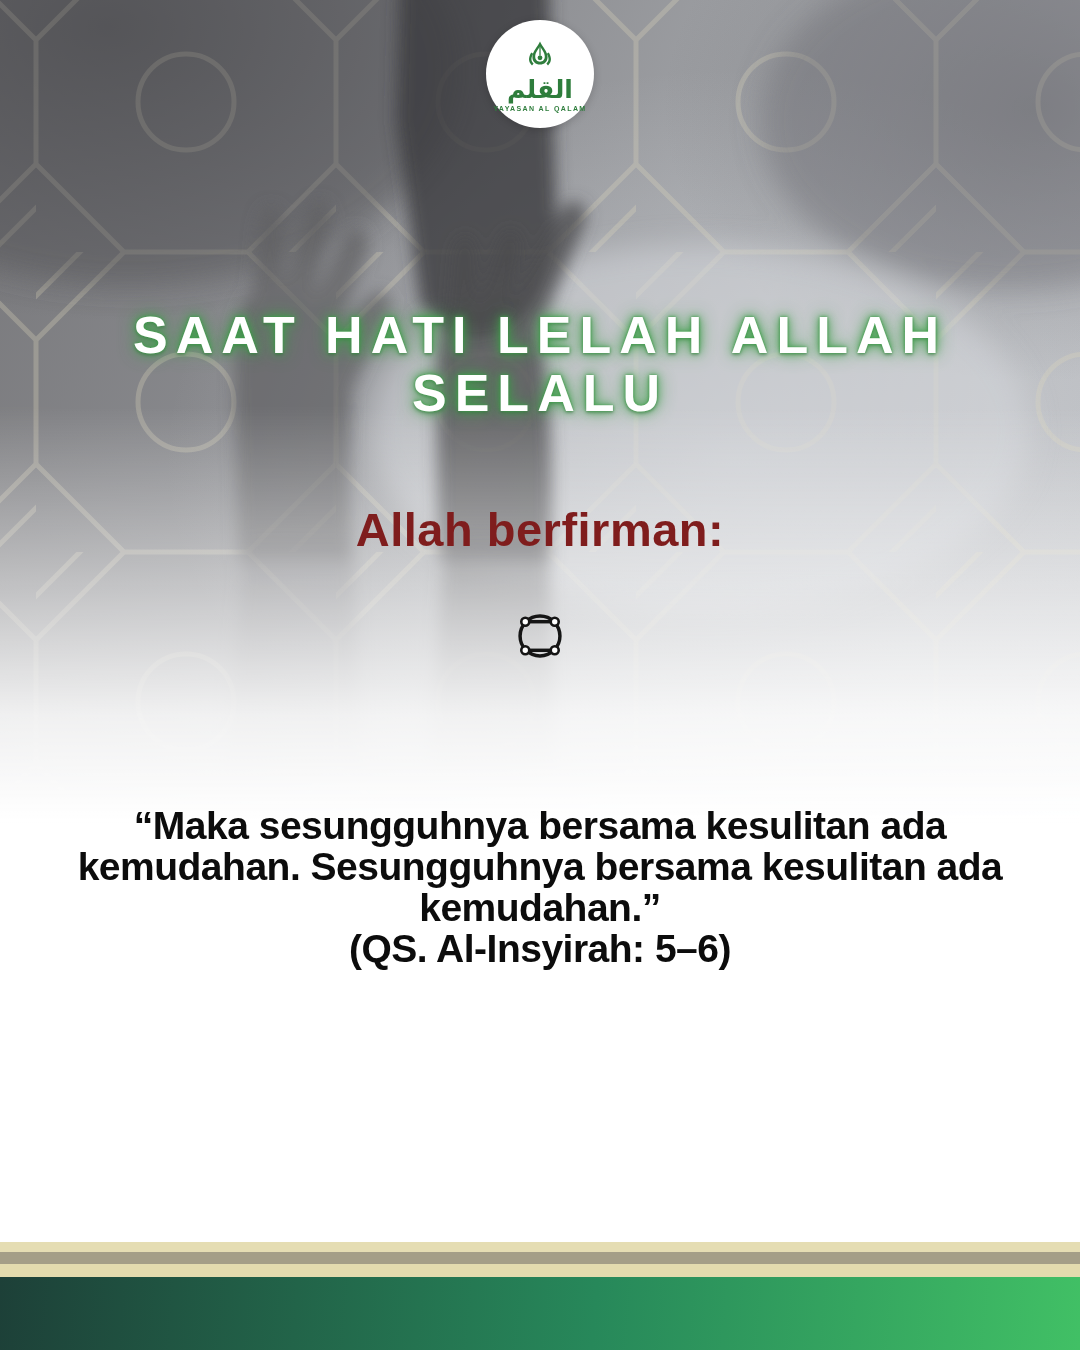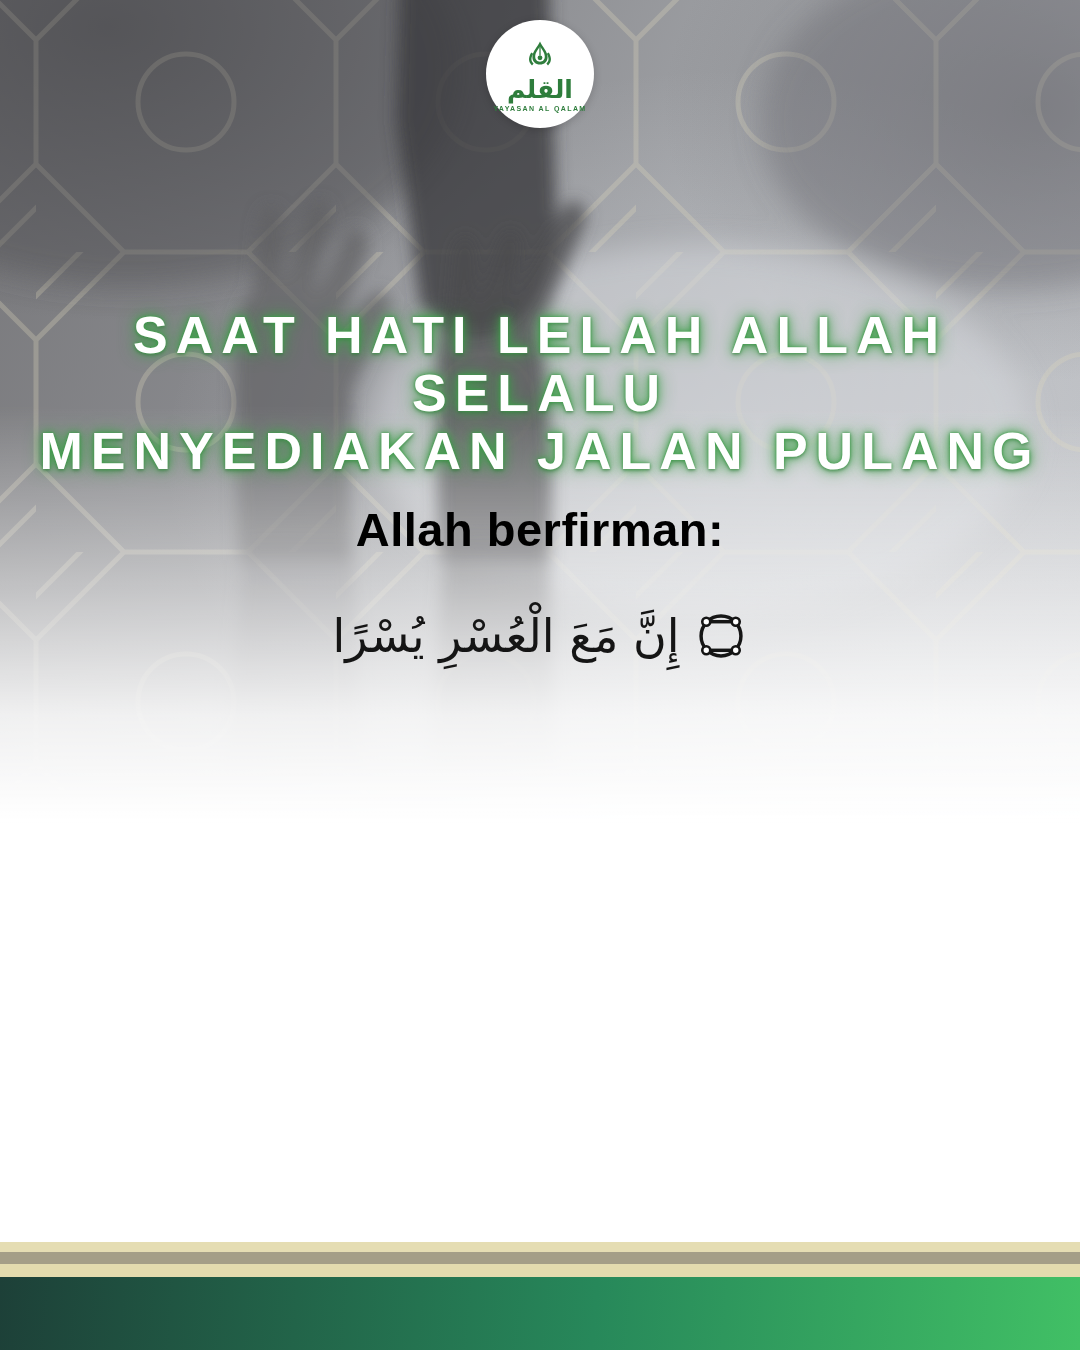--- a/index.html
+++ b/index.html
@@ -42,21 +42,21 @@
   }
   
   .title{
     position:absolute;top:306px;left:0;width:100%;text-align:center;z-index:4;
     color:#ffffff;font-weight:800;font-size:52px;line-height:1.12;letter-spacing:8px;
     text-shadow:0 0 3px #3f9e4a,0 0 8px #3f9e4a,0 0 18px rgba(63,158,74,0.9),0 2px 3px rgba(0,0,0,0.25);
   }
   
   .intro{
     position:absolute;top:502px;left:0;width:100%;text-align:center;z-index:4;
-    color:#000000;font-weight:800;font-size:47px;letter-spacing:0.5px;
+    color:#7f1d1d;font-weight:800;font-size:47px;letter-spacing:0.5px;
   }
   .arabic-line{
     position:absolute;top:608px;left:0;width:100%;z-index:4;
     display:flex;justify-content:center;align-items:center;gap:16px;
     direction:rtl;color:#151515;
     font-family:"DejaVu Sans", sans-serif;font-size:46px;font-weight:normal;
   }
   .ayah-sep{width:52px;height:56px;flex:0 0 auto;}
   .translation{
     position:absolute;top:806px;left:50%;transform:translateX(-50%);
@@ -139,43 +139,43 @@
         <path d="M28 34 C20 48 21 58 30 66 L34 61 C27 55 27 48 33 37 Z"></path>
         <path d="M72 34 C80 48 79 58 70 66 L66 61 C73 55 73 48 67 37 Z"></path>
       </g>
     </svg>
     <div class="logo-arabic">القلم</div>
     <div class="logo-caption">YAYASAN AL QALAM</div>
   </div>
 
   <div class="title">
     <div>SAAT HATI LELAH ALLAH SELALU</div>
-    <div>MENYEDIAKAN JALAN PULANG</div>
   </div>
 
   <div class="intro">Allah berfirman:</div>
 
   <div class="arabic-line" dir="rtl">
     <svg class="ayah-sep" viewBox="0 0 60 60" aria-hidden="true">
       <g stroke="#151515" fill="none" stroke-width="4">
         <circle cx="30" cy="30" r="23"></circle>
         <line x1="14" y1="13.5" x2="46" y2="13.5"></line>
         <line x1="14" y1="46.5" x2="46" y2="46.5"></line>
       </g>
       <g fill="#ffffff" stroke="#151515" stroke-width="3">
         <circle cx="13" cy="13.5" r="4.6"></circle>
         <circle cx="47" cy="13.5" r="4.6"></circle>
         <circle cx="13" cy="46.5" r="4.6"></circle>
         <circle cx="47" cy="46.5" r="4.6"></circle>
       </g>
     </svg>
-    <span>إِنَّ مَعَ الْعُسْرِ يُسْرًا</span>
   </div>
 
   <div class="translation">
+    <div>“Maka sesungguhnya bersama kesulitan ada kemudahan. Sesungguhnya bersama kesulitan ada kemudahan.”</div>
+    <div class="reference">(QS. Al-Insyirah: 5–6)</div>
   </div>
 
   <div class="bar bar-cream-top"></div>
   <div class="bar bar-olive"></div>
   <div class="bar bar-cream-bottom"></div>
   <div class="bar bar-green"></div>
 
 </div>
 
 </body></html>

